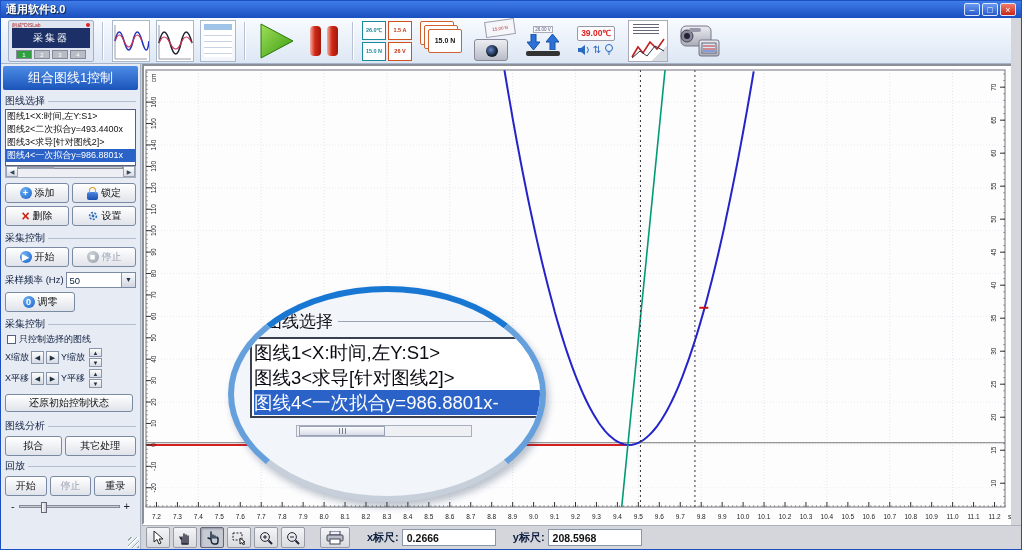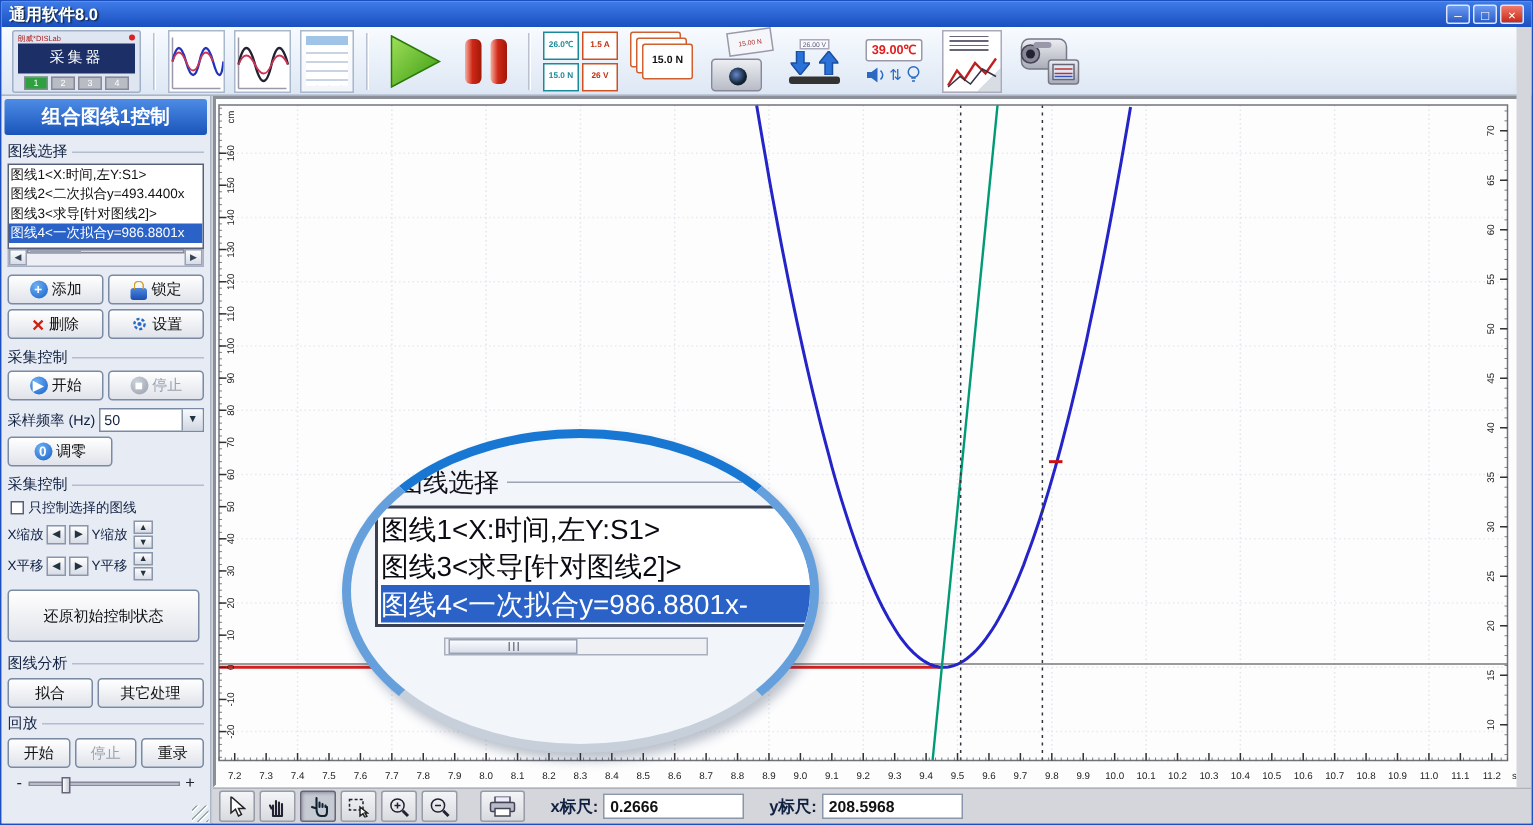--- a/index.html
+++ b/index.html
@@ -46,21 +46,21 @@
 .tr-arrows{display:flex;gap:6px;margin-top:1px}
 .tr-bar{width:34px;height:5px;background:#333;border-radius:2px;margin-top:1px}
 .thermoicon{width:52px;height:42px;flex-direction:column}
 .th-disp{background:#fff;border:1px solid #99a;border-radius:2px;color:#e02020;font-size:8.5px;font-weight:bold;padding:0 3px;line-height:13px}
 .th-row{display:flex;align-items:center;gap:3px;margin-top:3px;color:#2a6ac0;font-size:10px}
 .reporticon{width:40px;height:42px;background:linear-gradient(135deg,#fff 80%,#d8dde4 80%);border:1px solid #aab;position:relative}
 .reporticon .rl{position:absolute;top:3px;left:4px;right:8px;height:10px;background:repeating-linear-gradient(180deg,#667 0 1px,transparent 1px 3px)}
 .camcorder{width:50px;height:42px}
 
 .sidepanel{position:absolute;left:0;top:63px;width:140px;bottom:0;background:#e6ebf4;border-right:1px solid #aab4c4;padding:2px 2px 0;overflow:hidden}
-.ptitle{height:24px;background:linear-gradient(180deg,#4d8ce6,#1a54ba);color:#fff;font-size:13px;font-weight:bold;text-align:center;line-height:24px;border-radius:2px;margin-bottom:4px}
+.ptitle{height:24px;background:linear-gradient(180deg,#4d8ce6,#1a54ba);color:#fff;font-size:13px;font-weight:normal;text-align:center;line-height:24px;border-radius:2px;margin-bottom:4px}
 .seclbl{font-size:10px;color:#102040;display:flex;align-items:center;margin:3px 2px 1px}
 .seclbl:after{content:"";flex:1;border-top:1px solid #b4bcd0;margin-left:3px}
 .list{background:#fff;border:1px solid #56607a;height:57px;overflow:hidden;font-size:9px;line-height:13px;white-space:nowrap;margin:0 2px}
 .it{padding:0 1px;color:#111}
 .it.sel{background:#2a62c8;color:#fff}
 .hsb{height:12px;margin:0 2px;background:#edeff4;border:1px solid #a8b0c0;border-top:none;display:flex}
 .hsb .ar{width:12px;font-size:6px;text-align:center;line-height:10px;background:linear-gradient(#fdfdfd,#d8dce6);border:1px solid #98a2b4;color:#345}
 .hsb .track{flex:1;position:relative}
 .hsb .thumb{position:absolute;left:1px;top:0;bottom:0;width:34px;background:linear-gradient(#fafbfd,#d4dae6);border:1px solid #98a2b4}
 .bgrid{display:grid;grid-template-columns:1fr 1fr;gap:3px;margin:5px 2px}
@@ -73,21 +73,21 @@
 .locki:before{content:"";position:absolute;top:-5px;left:2px;width:5px;height:5px;border:1.5px solid #d8a020;border-bottom:none;border-radius:4px 4px 0 0}
 .freqrow{display:flex;align-items:center;gap:2px;margin:3px 2px;font-size:9.5px;color:#102040}
 .combo{flex:1;display:flex;background:#fff;border:1px solid #7a8aa2;height:16px;font-size:9.5px;align-items:center;padding-left:3px}
 .combo .cbtn{margin-left:auto;width:14px;height:14px;background:linear-gradient(#f8fafd,#d0d6e2);border-left:1px solid #8a96aa;font-size:7px;text-align:center;line-height:14px;color:#234}
 .ckrow{display:flex;align-items:center;gap:3px;font-size:9px;color:#102040;margin:2px 4px}
 .ckbox{width:9px;height:9px;background:#fff;border:1px solid #56607a}
 .panrow{display:flex;align-items:center;gap:2px;margin:2px 2px;font-size:9px;color:#102040}
 .sp{width:13px;height:13px;font-size:7px;text-align:center;line-height:12px;background:linear-gradient(#fdfdfd,#d8dce6);border:1px solid #8a96aa;color:#234}
 .vsp{display:inline-flex;flex-direction:column;gap:1px;margin-left:2px}
 .vsp .sp{height:9px;line-height:8px;font-size:6px}
-.wide{width:128px;margin:4px 2px;height:35px}
+.wide{width:128px;margin:4px 2px;height:18px}
 .prow{display:flex;gap:3px;margin:3px 2px}
 .sliderrow{display:flex;align-items:center;gap:4px;margin:4px 8px;font-size:11px;color:#223}
 .track{flex:1;height:3px;background:linear-gradient(#9aa,#eef);border:1px solid #889;position:relative}
 .thumbv{position:absolute;left:22%;top:-4px;width:6px;height:11px;background:linear-gradient(90deg,#fdfdfd,#c8ccd8);border:1px solid #667}
 .grip{position:absolute;right:1px;bottom:1px;width:11px;height:11px;background:repeating-linear-gradient(135deg,transparent 0 2px,#9aa 2px 3px,#fff 3px 4px)}
 
 .chart-panel{position:absolute;left:141px;top:63px;width:871px;height:461px;background:#fdfdfe;border-top:2px solid #8a8f98;border-left:2px solid #8a8f98;border-right:2px solid #fff;border-bottom:2px solid #fff}
 .chart-panel svg{position:absolute;left:0;top:0}
 
 .bubble{position:absolute;left:227px;top:285px;width:318px;height:216px;border-radius:50%;background:#f2f5f9;border:6px solid #1877d2;border-bottom-color:#c6cfda;border-left-color:#66a0dc;border-right-color:#66a0dc;overflow:hidden;box-shadow:3px 5px 7px rgba(40,60,90,.3)}

